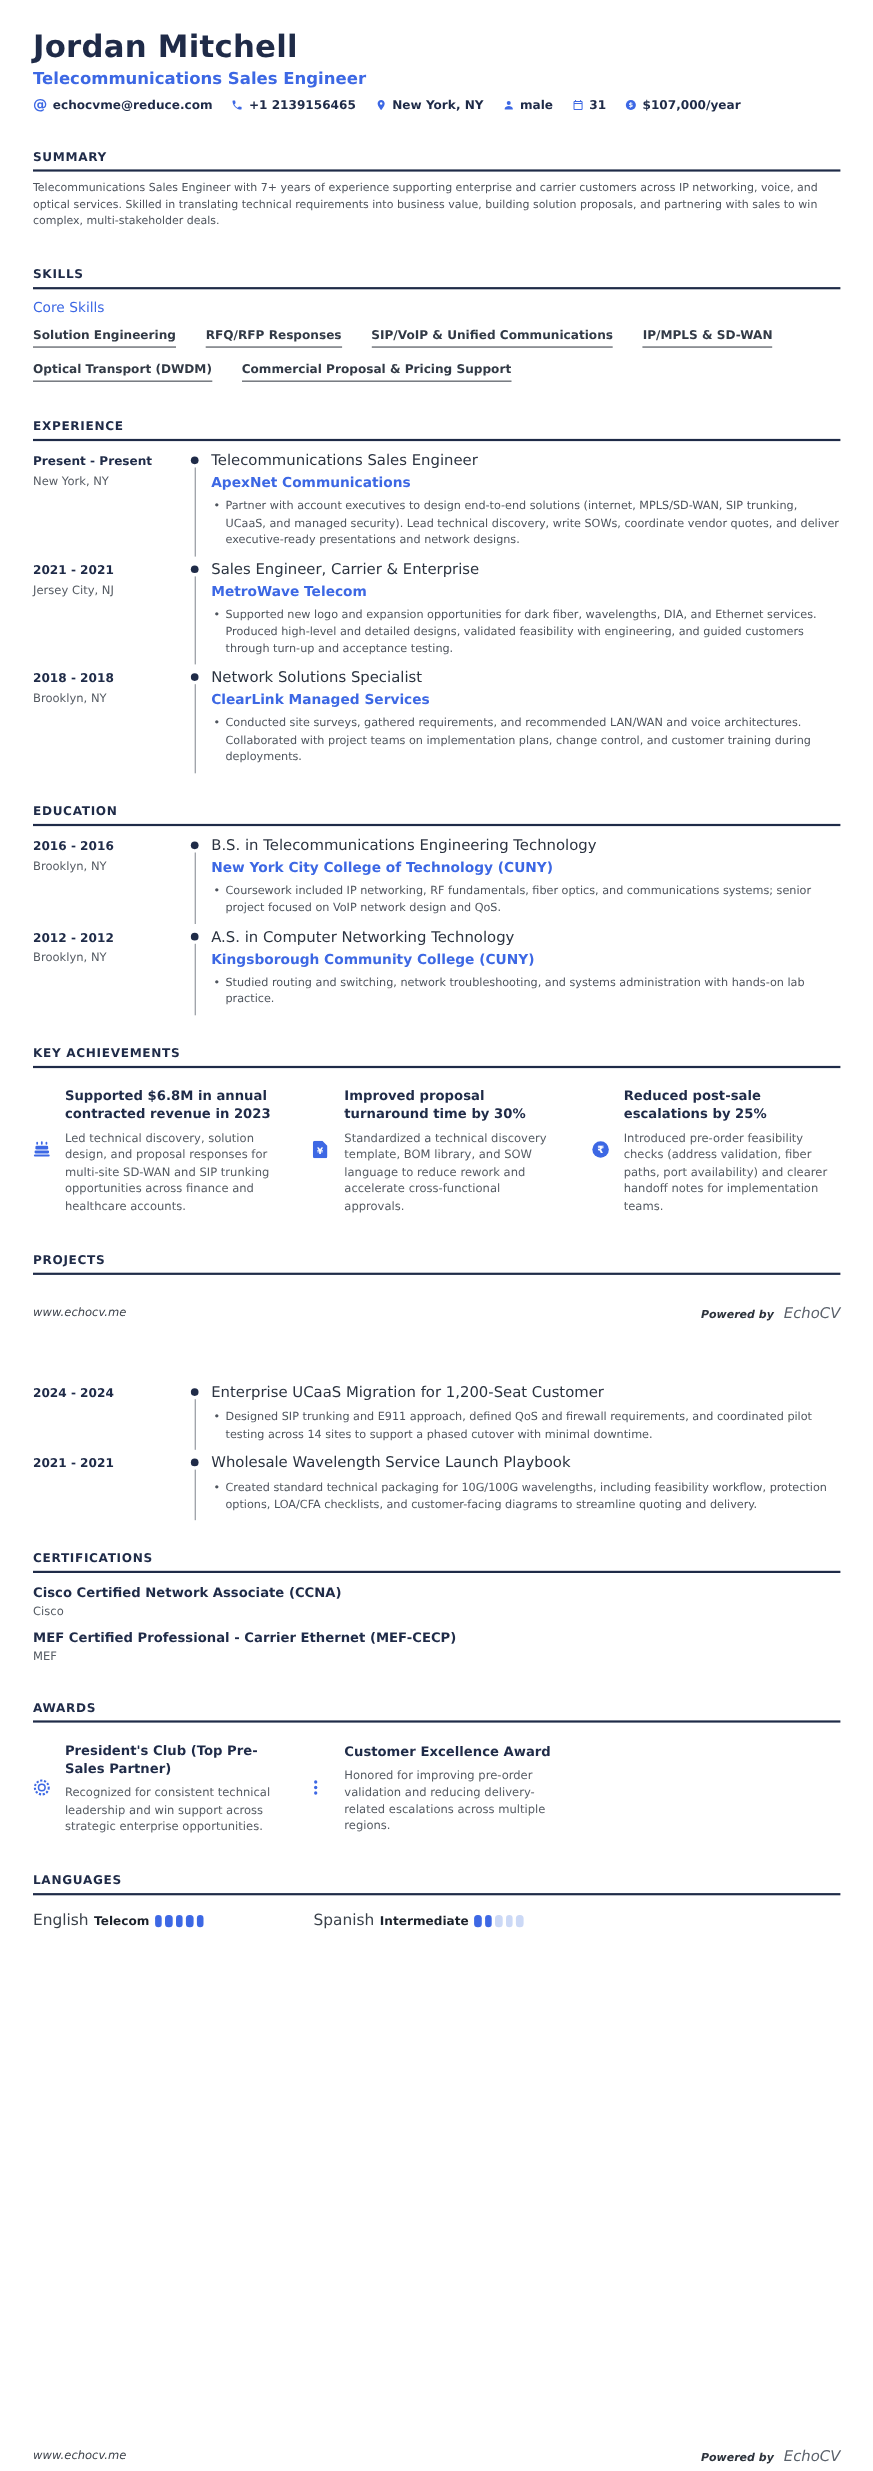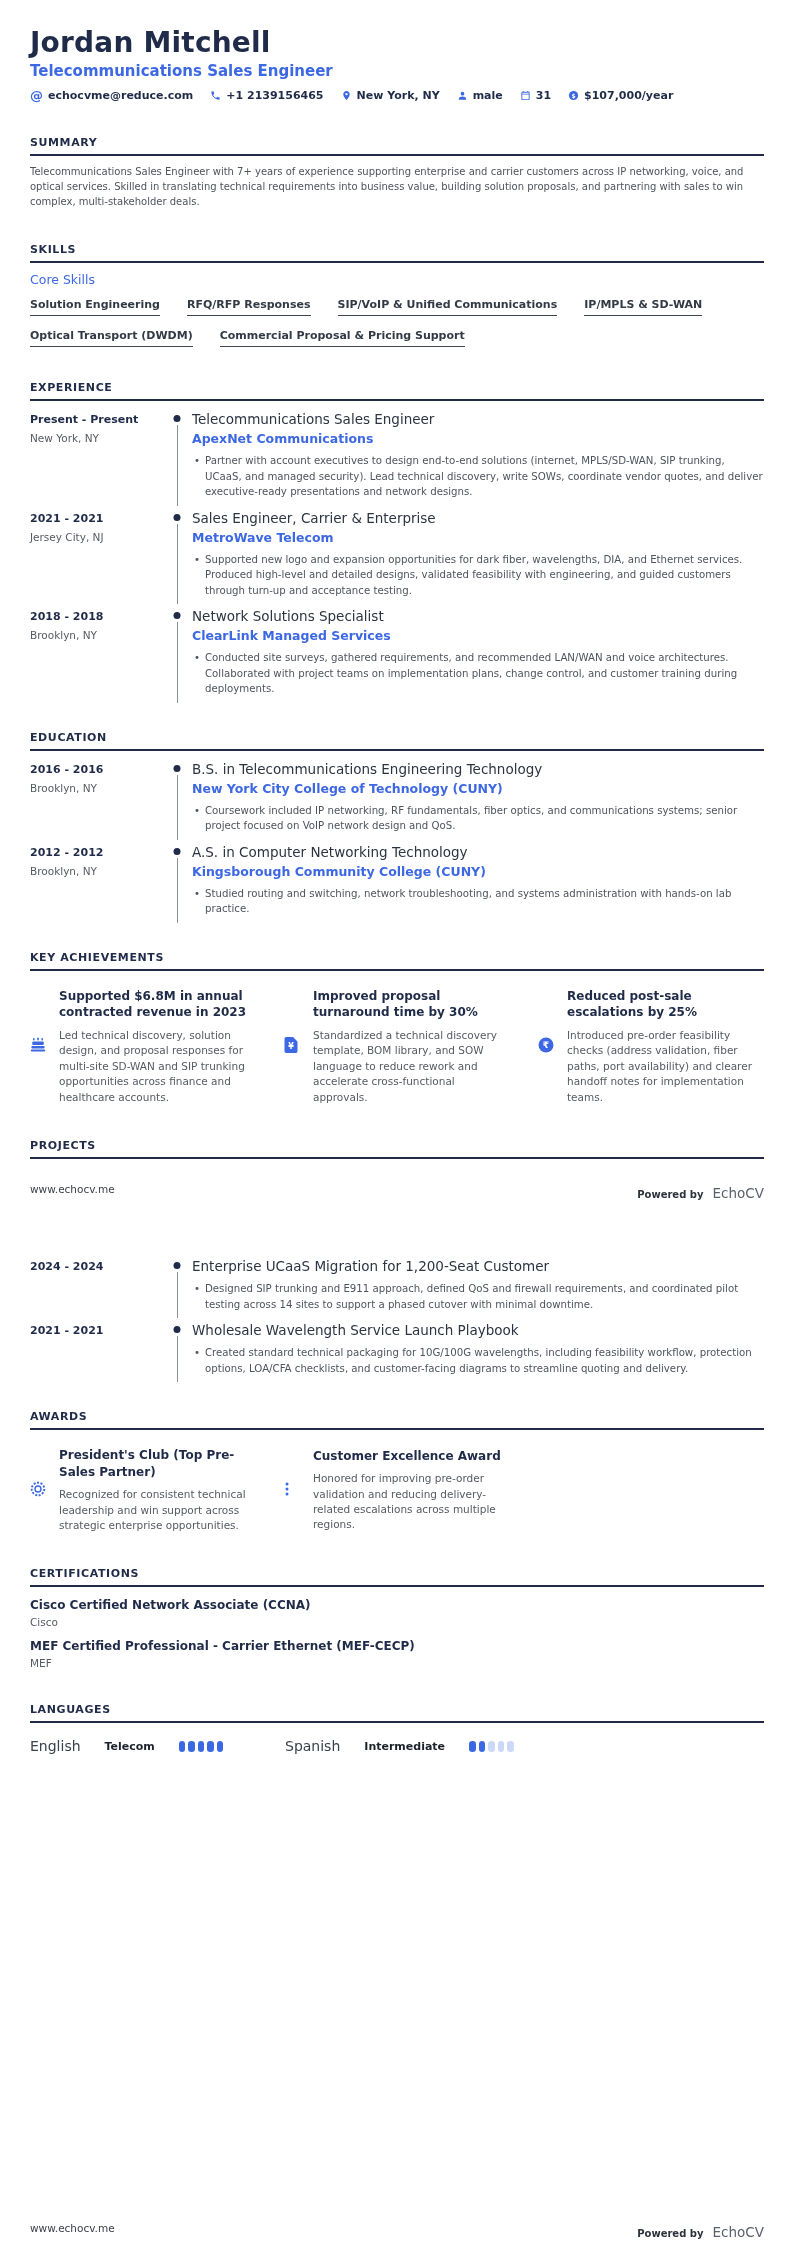--- a/index.html
+++ b/index.html
@@ -55,34 +55,34 @@
   .te-content{flex:1;}
 
   
   .tri-grid{display:grid;grid-template-columns:1fr 1fr 1fr;column-gap:28px;margin-top:17px;}
   .card-item{display:flex;gap:12px;align-items:center;}
   .card-icon{flex:none;width:17px;padding-top:2px;}
   .card-title{font-size:12px;font-weight:700;color:var(--navy);line-height:1.38;}
   .card-desc{margin-top:7px;font-size:10.5px;line-height:1.47;color:var(--muted);}
 
   
-  .footer-row{display:flex;justify-content:space-between;align-items:flex-start;}
+  .footer-row{display:flex;justify-content:space-between;align-items:center;font-style:italic;}
   .mid-footer{margin-top:24px;}
   .footer-site{font-size:10.5px;color:#3c424b;}
   .powered-prefix{font-size:10px;font-weight:700;color:#2d333c;}
   .powered-brand{font-size:13.5px;color:#5a616b;margin-left:4px;}
   .projects-entries{margin-top:56px;}
 
   
   .cert-name{font-size:12px;font-weight:700;color:var(--navy);margin-top:11px;}
   .cert-issuer{font-size:10.5px;color:var(--muted);margin-top:4px;}
 
   
   .lang-row{display:grid;grid-template-columns:255px 255px;margin-top:15px;}
-  .lang-item{display:flex;align-items:center;gap:24px;}
+  .lang-item{display:flex;align-items:center;gap:5px;}
   .lang-name{font-size:14px;color:#3a414a;}
   .lang-level{font-size:11px;font-weight:700;color:#1c222b;}
   .lang-pills{display:flex;gap:3px;}
   .pill{width:6.5px;height:11px;border-radius:3.2px;background:var(--pill-empty);}
   .pill.filled{background:var(--accent);}
 
   .bottom-footer{position:absolute;left:30px;right:30px;top:2222px;}
 </style>
 </head>
 <body>
@@ -335,20 +335,32 @@
           <div class="te-role">Wholesale Wavelength Service Launch Playbook</div>
           <ul class="te-bullets">
               <li>Created standard technical packaging for 10G/100G wavelengths, including feasibility workflow, protection options, LOA/CFA checklists, and customer-facing diagrams to streamline quoting and delivery.</li>
             </ul>
         </div>
       </div>
     </div>
   </div>
 
   <div class="section">
+    <div class="section-heading">CERTIFICATIONS</div>
+    <div>
+      <div class="cert-name">Cisco Certified Network Associate (CCNA)</div>
+      <div class="cert-issuer">Cisco</div>
+    </div>
+    <div>
+      <div class="cert-name">MEF Certified Professional - Carrier Ethernet (MEF-CECP)</div>
+      <div class="cert-issuer">MEF</div>
+    </div>
+  </div>
+
+  <div class="section">
     <div class="section-heading">AWARDS</div>
     <div class="tri-grid">
       <div class="card-item">
         <span class="card-icon">
           <svg width="16" height="16" viewBox="0 0 16 16" fill="none">
               <circle cx="8" cy="8" r="6.3" stroke="#3d68e4" stroke-width="1.9" stroke-dasharray="2 1.5"></circle>
               <circle cx="8" cy="8" r="3" stroke="#3d68e4" stroke-width="1.4"></circle>
             </svg>
         </span>
         <div>
@@ -367,32 +379,20 @@
         <div>
           <div class="card-title">Customer Excellence Award</div>
           <div class="card-desc">Honored for improving pre-order validation and reducing delivery-related escalations across multiple regions.</div>
         </div>
       </div>
       <div></div>
     </div>
   </div>
 
   <div class="section">
-    <div class="section-heading">CERTIFICATIONS</div>
-    <div>
-      <div class="cert-name">Cisco Certified Network Associate (CCNA)</div>
-      <div class="cert-issuer">Cisco</div>
-    </div>
-    <div>
-      <div class="cert-name">MEF Certified Professional - Carrier Ethernet (MEF-CECP)</div>
-      <div class="cert-issuer">MEF</div>
-    </div>
-  </div>
-
-  <div class="section">
     <div class="section-heading">LANGUAGES</div>
     <div class="lang-row">
       <div class="lang-item">
         <span class="lang-name">English</span>
         <span class="lang-level">Telecom</span>
         <span class="lang-pills">
             <span class="pill filled"></span>
             <span class="pill filled"></span>
             <span class="pill filled"></span>
             <span class="pill filled"></span>

